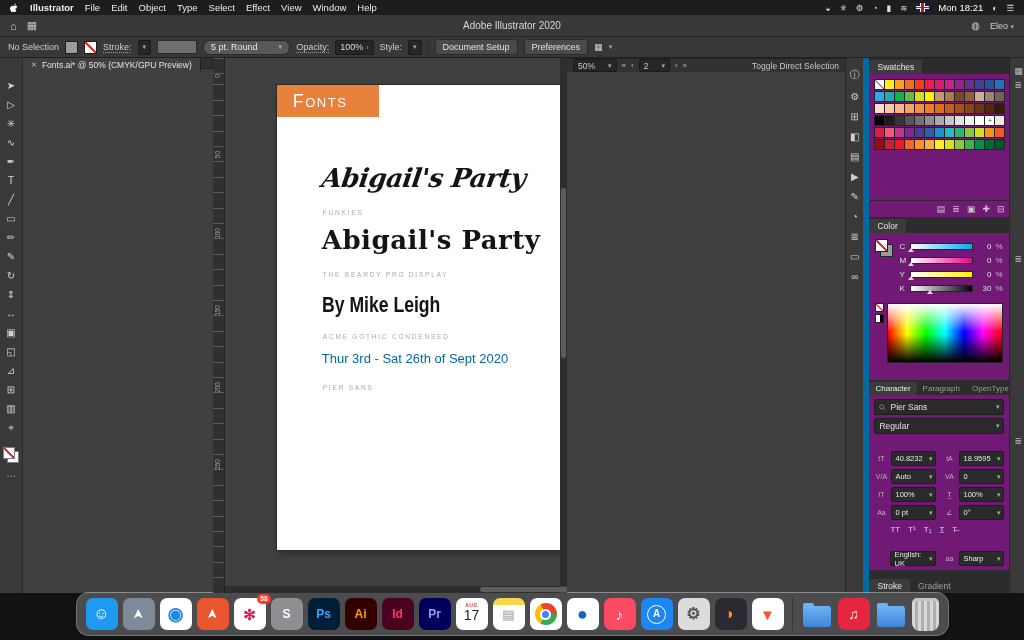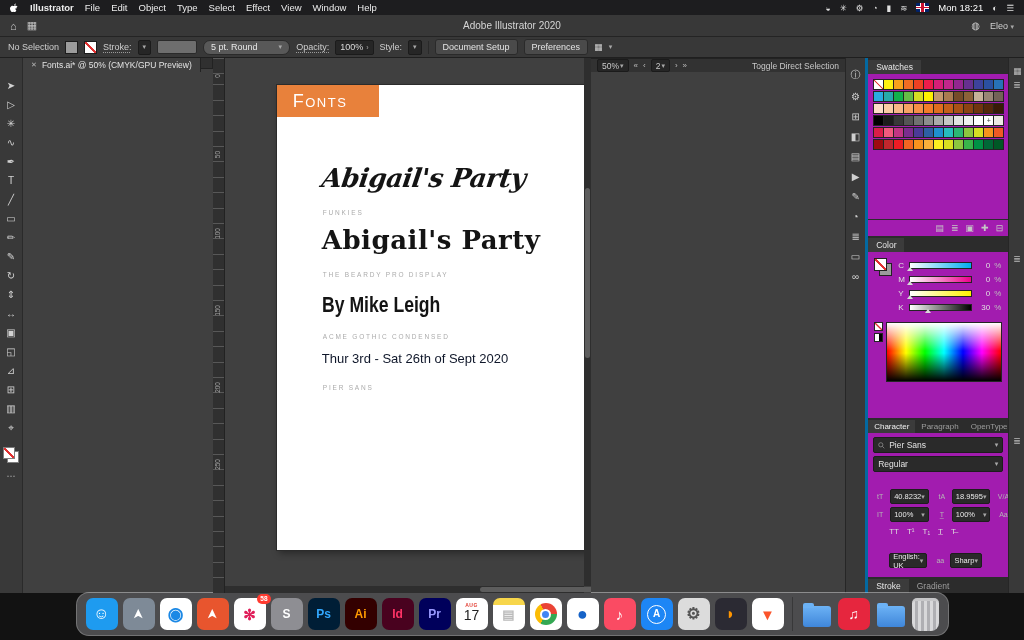--- a/index.html
+++ b/index.html
@@ -72,41 +72,41 @@
 
   .artboard{position:absolute;background:#fff;box-shadow:0 0 0 1px #2b2b2b,2px 3px 7px rgba(0,0,0,.4)}
   #ab1{left:52px;top:27px;width:330px;height:465px}
   #ab2{left:407px;top:27px;width:325px;height:460px}
   .ab-label{position:absolute;top:0;left:0;height:32px;background:#E8813B;color:#fff;display:flex;align-items:center;padding:0 16px;font-variant:small-caps;font-size:18px;letter-spacing:1.5px;min-width:70px}
 
   .sample{position:absolute;left:45px;white-space:nowrap}
   .s-script{font-family:"DejaVu Serif",serif;font-style:italic;font-weight:700;font-size:26px;color:#141414;transform:skewX(-8deg);letter-spacing:-.5px}
   .s-serif{font-family:"DejaVu Serif",serif;font-weight:700;font-size:26px;color:#141414;letter-spacing:.5px}
   .s-cond{font-weight:600;font-size:22px;color:#141414;transform:scaleX(.8);transform-origin:left bottom}
-  .s-sans{font-weight:400;font-size:13px;color:#0f172a}
+  .s-sans{font-weight:400;font-size:13px;color:#0369a1}
   .fontlabel{position:absolute;left:46px;font-size:6.5px;letter-spacing:1.8px;color:#ababab;text-transform:uppercase;white-space:nowrap}
 
   .pattern-grid{position:absolute;left:55px;top:50px;width:215px;display:grid;grid-template-columns:repeat(5,43px);line-height:0}
   .pcell{width:43px;height:46px;display:block}
   .pattern-caption{position:absolute;left:0;right:0;top:382px;text-align:center;font-size:6.5px;letter-spacing:1.8px;color:#b0b0b0;text-transform:uppercase}
 
   .vscroll{position:absolute;right:0;top:0;bottom:7px;width:7px;background:#2e2e2e}
   .vscroll .thumb{position:absolute;left:1px;right:1px;top:130px;height:170px;background:#5d5d5d;border-radius:3px}
   .hscroll{position:absolute;left:0;right:7px;bottom:0;height:7px;background:#2e2e2e}
   .hscroll .thumb{position:absolute;top:1px;bottom:1px;left:255px;width:300px;background:#5d5d5d;border-radius:3px}
 
   .statusbar{height:13px;background:#323232;border-top:1px solid #222;display:flex;align-items:center;gap:5px;padding:0 6px;font-size:8.5px;color:#c9c9c9;flex:0 0 auto}
-  .sb-box{background:#262626;border:1px solid #1b1b1b;border-radius:2px;height:11px;display:inline-flex;align-items:center;gap:1px;padding:0 4px}
+  .sb-box{background:#262626;border:1px solid #1b1b1b;border-radius:2px;height:11px;display:inline-flex;align-items:center;gap:13px;padding:0 4px}
   .sb-nav{font-size:8px;color:#bdbdbd}
   .sb-hint{margin-left:60px;color:#c9c9c9}
 
   
   .rightarea{width:179px;display:flex;background:#323232;flex:0 0 auto}
   .icolstrip{width:22px;background:#393939;border-left:1px solid #262626;display:flex;flex-direction:column;align-items:center;gap:9px;padding-top:10px;color:#cfcfcf;font-size:10px}
-  .panels{width:140px;background:#a21caf;border-left:3px solid #0369a1;display:flex;flex-direction:column}
+  .panels{width:140px;background:#701a75;border-left:6px solid #0369a1;display:flex;flex-direction:column}
   .rstrip{width:17px;background:#393939;border-left:1px solid #262626;position:relative;color:#bdbdbd;font-size:9px}
   .rstrip span{position:absolute;left:4px}
 
   .panel{display:flex;flex-direction:column}
   .panel-header{height:16px;background:#2c2c2c;display:flex;align-items:flex-end;flex:0 0 auto}
   .panel-tab{background:#3b3b3b;padding:2px 8px 2px;font-size:8.5px;color:#e6e6e6}
   .panel-tab.dim{background:transparent;color:#9d9d9d}
 
   #swatches-panel{height:178px}
   .sw-body{flex:1;display:flex;flex-direction:column;justify-content:space-between}
@@ -143,26 +143,26 @@
     linear-gradient(to bottom,rgba(255,255,255,1) 0%,rgba(255,255,255,0) 48%,rgba(0,0,0,0) 52%,rgba(0,0,0,1) 100%),
     linear-gradient(to right,#f00,#ff0,#0f0,#0ff,#00f,#f0f,#f00)}
 
   #character-panel{flex:1}
   .char-tabs{height:15px;background:#2c2c2c;display:flex;align-items:flex-end;gap:0}
   .char-tab{padding:2px 6px;font-size:8px;color:#9d9d9d}
   .char-tab.active{background:#3b3b3b;color:#f0f0f0}
   .char-body{padding:4px 5px;display:flex;flex-direction:column;gap:3px}
   .cselect{background:#2a2a2a;border:1px solid #1d1d1d;border-radius:2px;height:14px;display:flex;align-items:center;gap:4px;padding:0 4px;font-size:8.5px;color:#e3e3e3}
   .cselect .chev{margin-left:auto}
-  .cgrid{display:grid;grid-template-columns:1fr 1fr 1fr 1fr;gap:3px 6px;margin-top:14px}
+  .cgrid{display:grid;grid-template-columns:1fr 1fr;gap:3px 6px;margin-top:14px}
   .cfield{display:flex;align-items:center;gap:3px}
   .cicon{width:14px;font-size:7px;color:#b5b5b5;text-align:center;flex:0 0 auto}
   .cbox{flex:1;background:#2a2a2a;border:1px solid #1d1d1d;border-radius:2px;height:13px;display:flex;align-items:center;justify-content:space-between;padding:0 3px;font-size:7.5px;color:#e8e8e8;min-width:0}
   .tt-row{display:flex;gap:8px;padding:2px 2px 0 16px;font-size:8px;color:#dcdcdc}
-  .panel-bottom-tabs{height:16px;background:#2c2c2c;display:flex;align-items:flex-end;flex:0 0 auto}
+  .panel-bottom-tabs{height:23px;background:#2c2c2c;display:flex;align-items:flex-end;flex:0 0 auto}
 
   
   .dockarea{height:43px;background:#121212;display:flex;justify-content:center;align-items:flex-end;padding-bottom:4px;flex:0 0 auto}
   .dock{display:flex;align-items:center;gap:5px;background:rgba(200,200,205,.32);border:1px solid rgba(255,255,255,.22);border-radius:13px;padding:4px 9px}
   .dicon{width:32px;height:32px;border-radius:7px;display:flex;align-items:center;justify-content:center;font-weight:bold;position:relative}
   .dglyph{font-size:12px;line-height:1}
   .rot-up .dglyph{display:inline-block;transform:rotate(-90deg)}
   .circle-a .dglyph{border:1.5px solid #fff;border-radius:50%;width:17px;height:17px;display:flex;align-items:center;justify-content:center;font-size:10px}
   .dicon.cal{background:#fff;flex-direction:column;justify-content:flex-start}
   .cal-m{font-size:5px;color:#e23b30;font-weight:700;letter-spacing:.5px;margin-top:4px}

